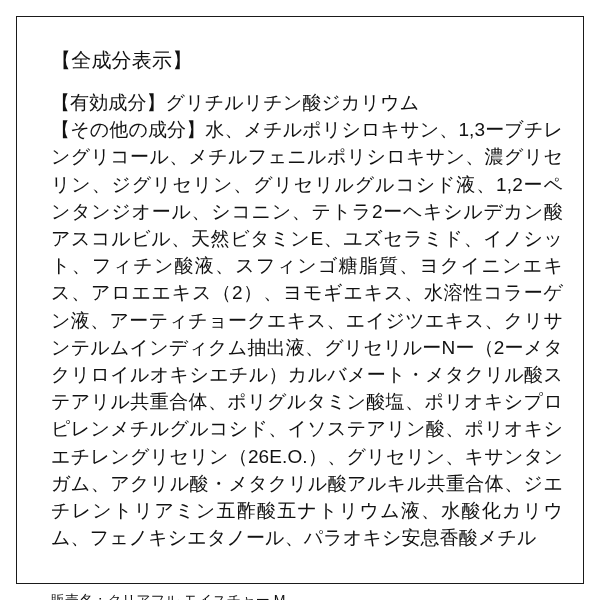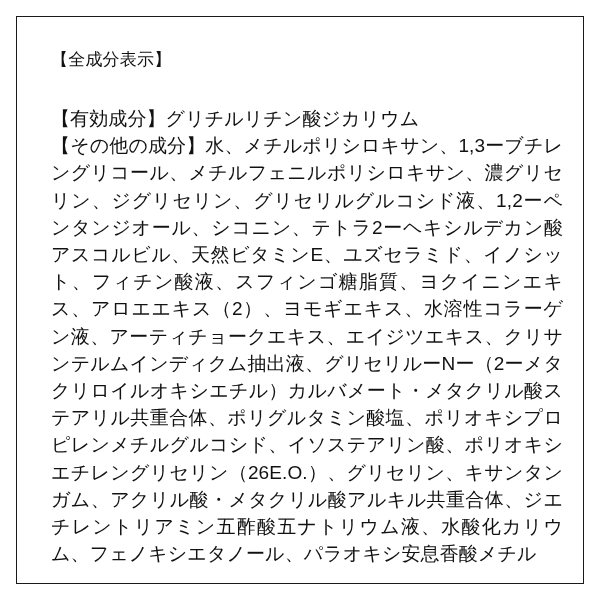--- a/index.html
+++ b/index.html
@@ -25,24 +25,24 @@
     box-sizing: border-box;
   }
   .content {
     position: absolute;
     left: 34px;
     top: 30px;
     width: 512px;
     color: #111111;
   }
   .heading {
-    font-size: 17px;
+    font-size: 20px;
     line-height: 26px;
     letter-spacing: 0.2px;
-    margin: 0 0 32px 0;
+    margin: 0 0 16px 0;
     white-space: nowrap;
   }
   .body-block {
     font-size: 19px;
     line-height: 27.2px;
     letter-spacing: 0.1px;
     margin: 0;
     text-align: justify;
     text-justify: inter-character;
     word-break: break-all;

